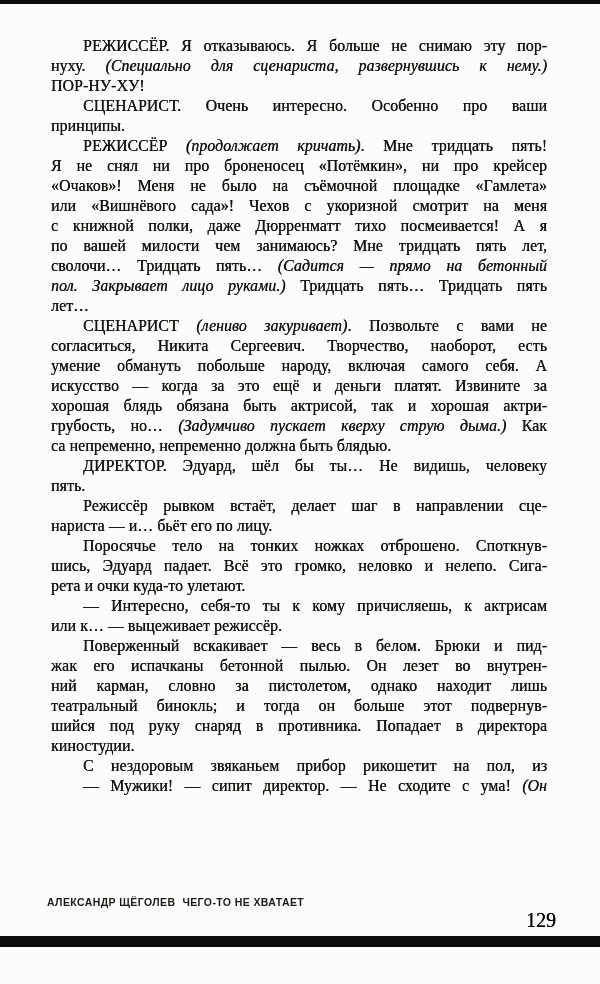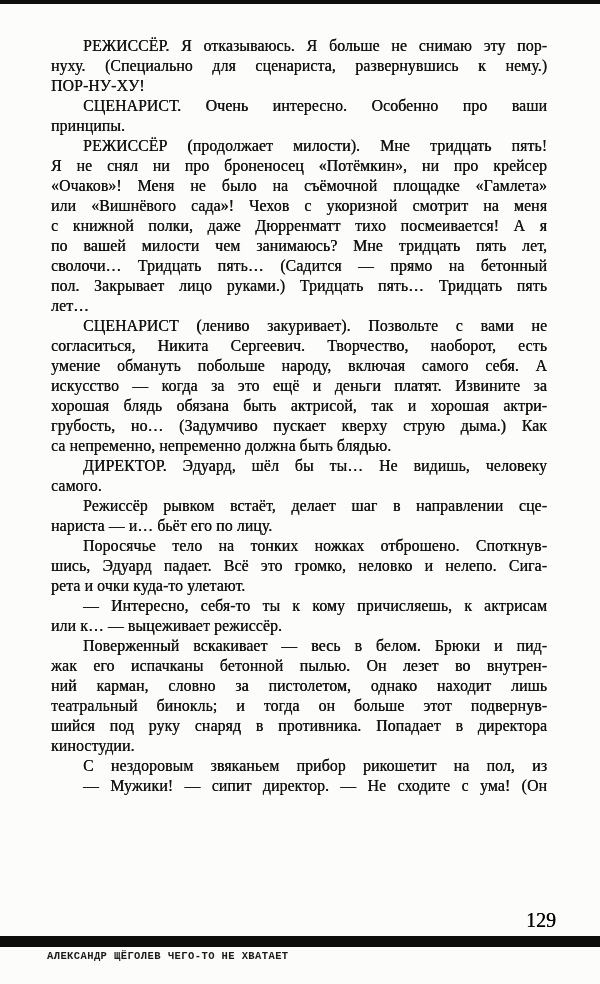--- a/index.html
+++ b/index.html
@@ -26,29 +26,29 @@
     width: 496px;
     color: #161412;
     font-size: 15.8px;
     line-height: 20px;
     letter-spacing: 0.1px;
     text-shadow: 0.3px 0 0 currentColor;
   }
   .line { height: 20px; white-space: normal; text-align: left; }
   .line.just { text-align: justify; text-align-last: justify; text-justify: inter-word; }
   .line.indent { padding-left: 32px; }
-  .it { }
+  .it { font-style: italic; }
   .footer {
     position: absolute;
     left: 47px;
-    top: 950px;
+    top: 896px;
     width: 506px;
     height: 18px;
     color: #1b1a18;
-    font-family: Liberation Mono, monospace;
+    font-family: Liberation Sans, sans-serif;
     font-size: 10.5px;
     letter-spacing: 0.4px;
     white-space: nowrap;
   }
   .footer .author { font-weight: 600; }
   .footer .title  { font-weight: 800; margin-left: 7px; }
   .page-number {
     position: absolute;
     right: 44px;
     top: 909px;
@@ -63,38 +63,38 @@
 
 <div class="page">
   <div class="edge-band edge-top"></div>
 
   <div class="body-text">
       <div class="line indent just"><span>РЕЖИССЁР. Я отказываюсь. Я больше не снимаю эту пор-</span></div>
       <div class="line just"><span>нуху. </span><span class="it">(Специально для сценариста, развернувшись к нему.)</span></div>
       <div class="line"><span>ПОР-НУ-ХУ!</span></div>
       <div class="line indent just"><span>СЦЕНАРИСТ. Очень интересно. Особенно про ваши</span></div>
       <div class="line"><span>принципы.</span></div>
-      <div class="line indent just"><span>РЕЖИССЁР </span><span class="it">(продолжает милости)</span><span>. Мне тридцать пять!</span></div>
+      <div class="line indent just"><span>РЕЖИССЁР </span><span class="it">(продолжает кричать)</span><span>. Мне тридцать пять!</span></div>
       <div class="line just"><span>Я не снял ни про броненосец «Потёмкин», ни про крейсер</span></div>
       <div class="line just"><span>«Очаков»! Меня не было на съёмочной площадке «Гамлета»</span></div>
       <div class="line just"><span>или «Вишнёвого сада»! Чехов с укоризной смотрит на меня</span></div>
       <div class="line just"><span>с книжной полки, даже Дюрренматт тихо посмеивается! А я</span></div>
       <div class="line just"><span>по вашей милости чем занимаюсь? Мне тридцать пять лет,</span></div>
       <div class="line just"><span>сволочи… Тридцать пять… </span><span class="it">(Садится — прямо на бетонный</span></div>
       <div class="line just"><span class="it">пол. Закрывает лицо руками.)</span><span> Тридцать пять… Тридцать пять</span></div>
       <div class="line"><span>лет…</span></div>
       <div class="line indent just"><span>СЦЕНАРИСТ </span><span class="it">(лениво закуривает)</span><span>. Позвольте с вами не</span></div>
       <div class="line just"><span>согласиться, Никита Сергеевич. Творчество, наоборот, есть</span></div>
       <div class="line just"><span>умение обмануть побольше народу, включая самого себя. А</span></div>
       <div class="line just"><span>искусство — когда за это ещё и деньги платят. Извините за</span></div>
       <div class="line just"><span>хорошая блядь обязана быть актрисой, так и хорошая актри-</span></div>
       <div class="line just"><span>грубость, но… </span><span class="it">(Задумчиво пускает кверху струю дыма.)</span><span> Как</span></div>
       <div class="line"><span>са непременно, непременно должна быть блядью.</span></div>
       <div class="line indent just"><span>ДИРЕКТОР. Эдуард, шёл бы ты… Не видишь, человеку</span></div>
-      <div class="line"><span>самого.</span></div>
+      <div class="line"><span>пять.</span></div>
       <div class="line indent just"><span>Режиссёр рывком встаёт, делает шаг в направлении сце-</span></div>
       <div class="line"><span>нариста — и… бьёт его по лицу.</span></div>
       <div class="line indent just"><span>Поросячье тело на тонких ножках отброшено. Споткнув-</span></div>
       <div class="line just"><span>шись, Эдуард падает. Всё это громко, неловко и нелепо. Сига-</span></div>
       <div class="line"><span>рета и очки куда-то улетают.</span></div>
       <div class="line indent just"><span>— Интересно, себя-то ты к кому причисляешь, к актрисам</span></div>
       <div class="line"><span>или к… — выцеживает режиссёр.</span></div>
       <div class="line indent just"><span>Поверженный вскакивает — весь в белом. Брюки и пид-</span></div>
       <div class="line just"><span>жак его испачканы бетонной пылью. Он лезет во внутрен-</span></div>
       <div class="line just"><span>ний карман, словно за пистолетом, однако находит лишь</span></div>

